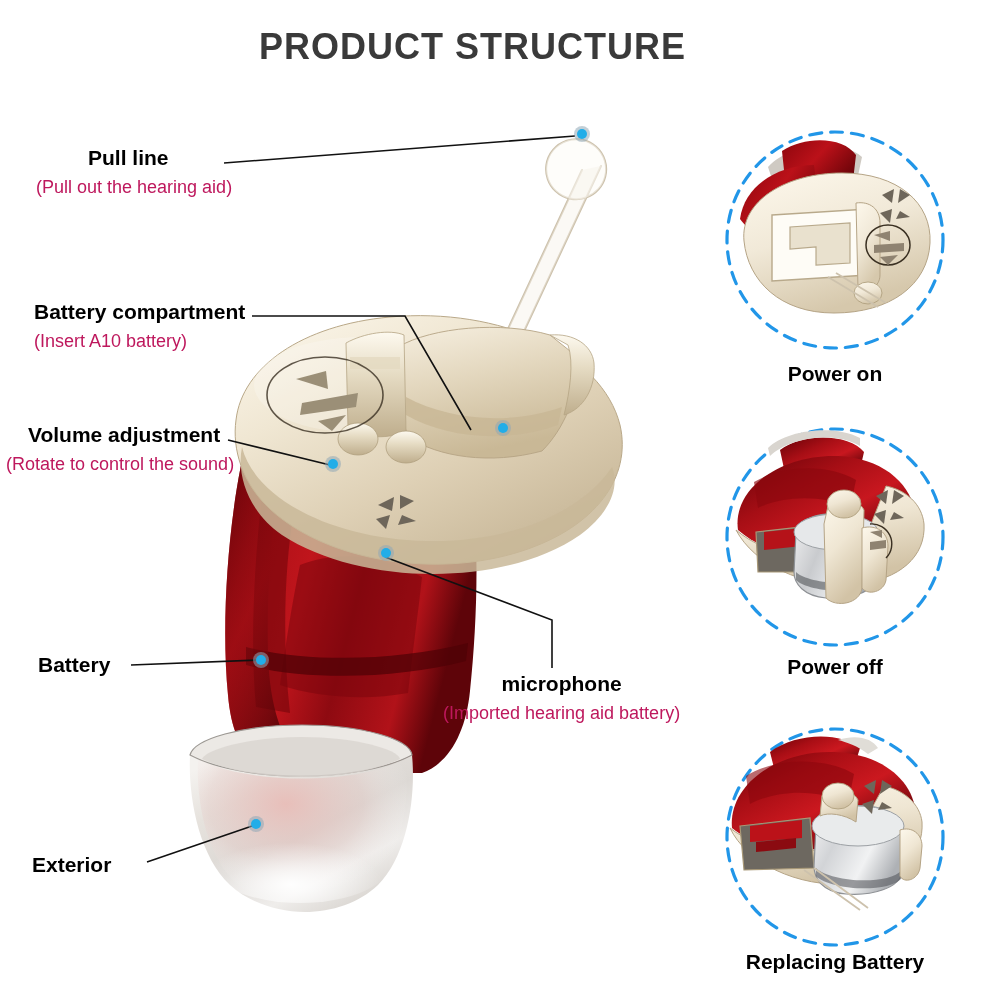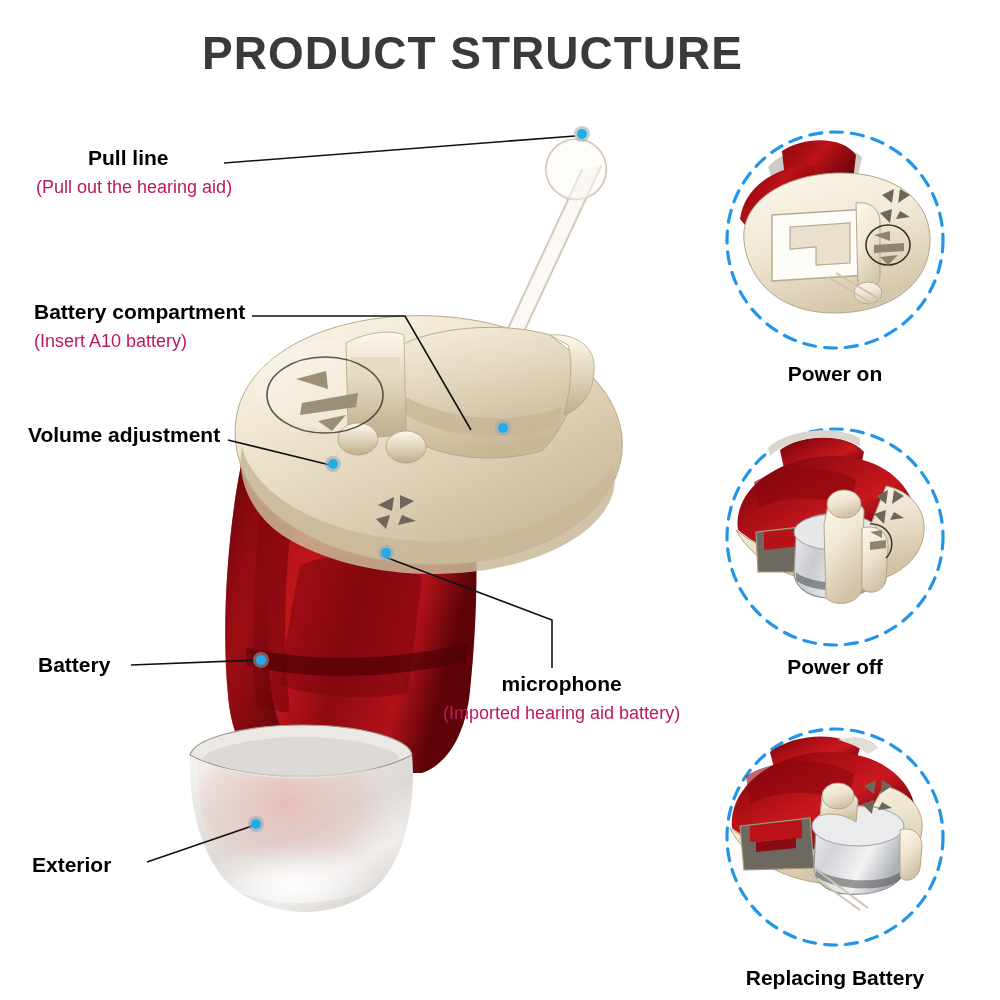--- a/index.html
+++ b/index.html
@@ -16,21 +16,21 @@
     color: #111111;
   }
 
   
   #page-title {
     position: absolute;
     top: 26px;
     left: 0;
     width: 945px;
     text-align: center;
-    font-size: 46px;
+    font-size: 36px;
     font-weight: bold;
     letter-spacing: 1px;
     color: #3a3a3a;
     font-family: "Liberation Sans", sans-serif;
   }
 
   
   .callout {
     position: absolute;
     white-space: nowrap;
@@ -84,21 +84,21 @@
   .thumb-caption {
     position: absolute;
     width: 300px;
     text-align: center;
     font-size: 21px;
     font-weight: bold;
     color: #000000;
   }
   #caption-1 { left: 685px; top: 362px; }
   #caption-2 { left: 685px; top: 655px; }
-  #caption-3 { left: 685px; top: 950px; margin-top: 16px; }
+  #caption-3 { left: 685px; top: 950px; }
 </style>
 </head>
 <body>
 
 <div id="page-title">PRODUCT STRUCTURE</div>
 
 <svg id="device-svg" width="520" height="880" viewBox="0 0 520 880">
   <defs>
     <linearGradient id="gRedShell" x1="0" y1="0" x2="1" y2="0.35">
       <stop offset="0" stop-color="#7d060c"></stop>
@@ -253,20 +253,21 @@
   <span class="sub">(Pull out the hearing aid)</span>
 </div>
 
 <div class="callout" id="callout-battery">
   <span class="main">Battery compartment</span>
   <span class="sub">(Insert A10 battery)</span>
 </div>
 
 <div class="callout" id="callout-volume">
   <span class="main">Volume adjustment</span>
+  <span class="sub">(Rotate to control the sound)</span>
 </div>
 
 <div class="callout" id="callout-exterior">
   <span class="main">Battery</span>
 </div>
 
 <div class="callout" id="callout-earplugs">
   <span class="main">Exterior</span>
 </div>
 

